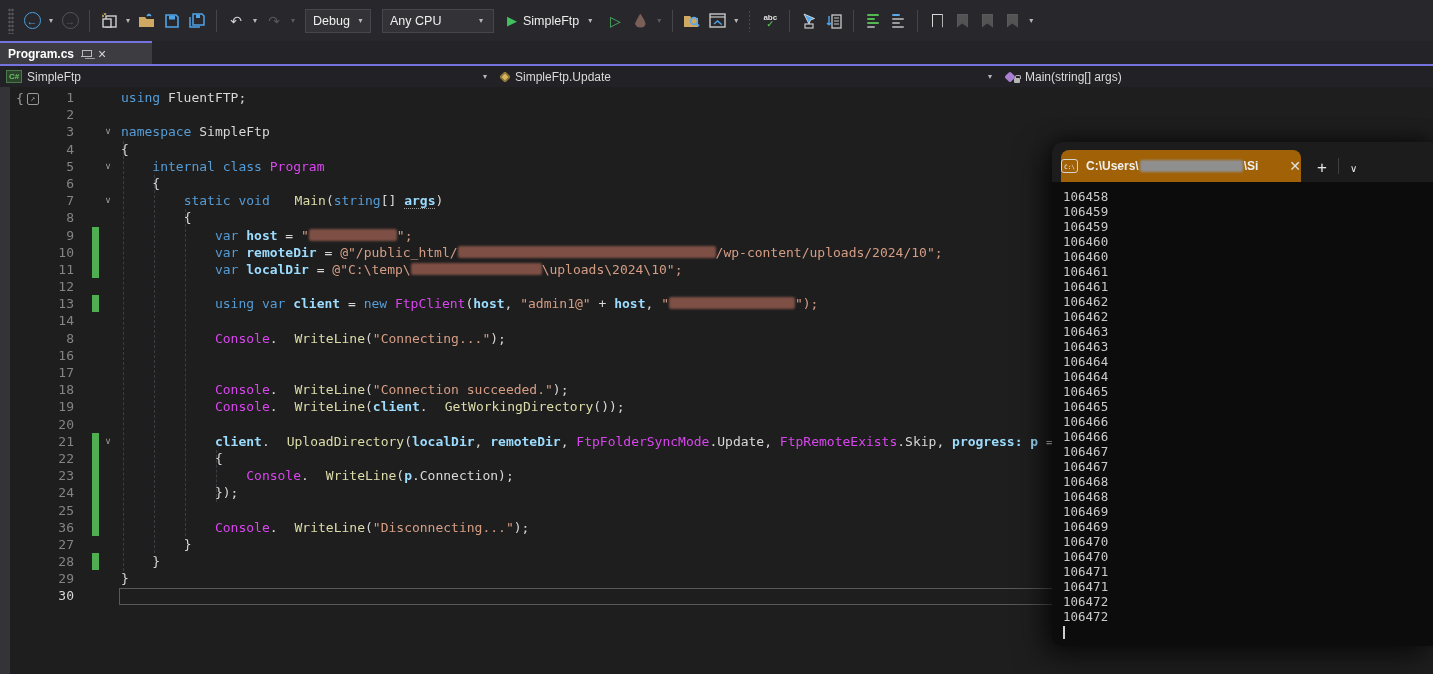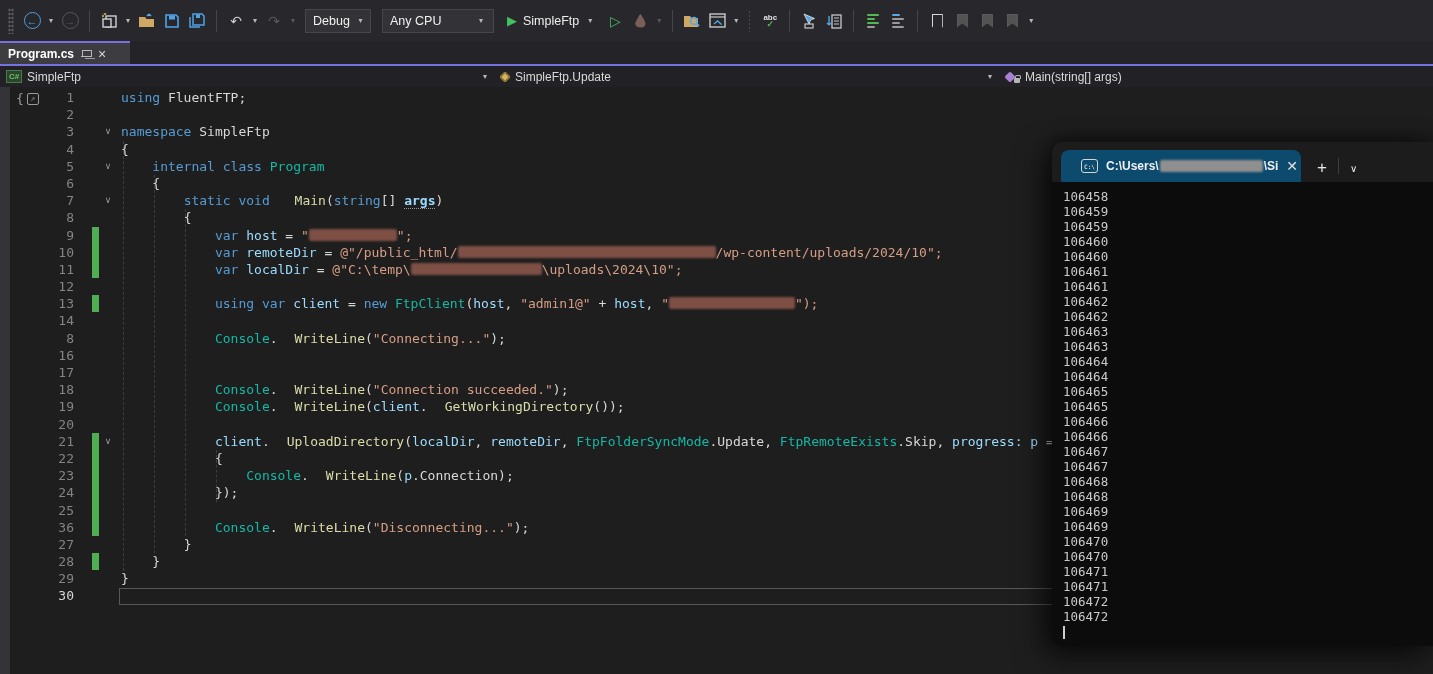--- a/index.html
+++ b/index.html
@@ -39,21 +39,21 @@
   .mini-bars i { display:block; height:2px; border-radius:1px; }
   .bookmark { width:11px; height:14px; border:1.5px solid #d8d8d8;
     clip-path:polygon(0 0,100% 0,100% 100%,50% 72%,0 100%); background:transparent; }
   .bookmark.dis { border-color:#5a5a5a; background:#535353;
     clip-path:polygon(0 0,100% 0,100% 100%,50% 72%,0 100%); }
   .abc { font-size:8px; font-weight:bold; color:#e0e0e0; line-height:7px; text-align:center; }
   .abc .chk { color:#52b84f; font-size:9px; display:block; }
 
   
   .tabrow { height:25px; background:#242428; display:flex; border-bottom:2px solid #7573e0; }
-  .doc-tab { width:130px; background:#3c3c41; border-top:2px solid #7573e0; display:flex;
+  .doc-tab { width:152px; background:#3c3c41; border-top:2px solid #7573e0; display:flex;
     align-items:center; padding:8px 8px; gap:7px; }
   .doc-tab .title { color:#ffffff; font-size:12px; font-weight:bold; }
   .pin { width:10px; height:12px; position:relative; opacity:.85; }
   .pin:before { content:""; position:absolute; left:1px; top:2px; width:8px; height:5px;
     border:1.3px solid #cfcfcf; }
   .pin:after { content:""; position:absolute; left:0; top:8px; width:10px; height:1.3px;
     background:#cfcfcf; box-shadow:4px 2px 0 -0.1px #cfcfcf; }
   .xicon { color:#d8d8d8; font-size:14px; line-height:12px; }
 
   
@@ -83,39 +83,39 @@
   .crow { position:relative; height:17.2px; }
   .lnum { position:absolute; left:36px; width:38px; text-align:right; color:#848484;
     font-family:"DejaVu Sans Mono",monospace; font-size:13px; line-height:17.2px; }
   .lnum.cur { color:#d7d7d7; }
   .gbar { position:absolute; left:92px; top:0; bottom:0; width:7px; background:#4fae51; }
   .chev { position:absolute; left:100px; width:16px; text-align:center; color:#9a9a9a;
     font-size:9px; line-height:17.2px; }
   .ctext { position:absolute; left:121px; white-space:pre; font-family:"DejaVu Sans Mono",monospace;
     font-size:13px; font-weight:500; line-height:17.2px; color:#d8d8d8; }
   .kw  { color:#569CD6; }
-  .ty  { color:#14b8a6; }
+  .ty  { color:#d946ef; }
   .me  { color:#DCDCAA;margin-left:17px; }
   .st  { color:#D69D85; }
-  .lo  { color:#9CDCFE; font-weight:400; }
+  .lo  { color:#9CDCFE; font-weight:700; }
   .pl  { color:#d8d8d8; }
   .pmu { color:#9CDCFE; font-weight:600; border-bottom:1.5px dotted #9a9a9a; }
   .rd  { display:inline-block; height:12px; background:#7d4f45; border-radius:2px;
     filter:blur(1.3px); vertical-align:-1px; }
   .iguide { position:absolute; width:0; border-left:1px dashed #3c3c44; }
   .curline { position:absolute; left:119px; right:7px; height:17px; border:1px solid #585858; }
 
   
   .terminal { position:absolute; left:1052px; top:142px; right:0; height:504px;
     background:#0c0c0c; border-radius:10px 0 0 10px;
     box-shadow:-8px 10px 30px rgba(0,0,0,.6), 0 -4px 18px rgba(0,0,0,.45); z-index:5; }
   .term-bar { height:40px; background:#1c1c1c; border-radius:10px 0 0 0; display:flex;
     align-items:flex-end; padding-left:9px; }
-  .term-tab { width:240px; height:32px; background:#0c4a6e; border-radius:8px 8px 0 0;
-    display:flex; align-items:center; padding:0 20px; gap:8px; }
+  .term-tab { width:240px; height:32px; background:#a16207; border-radius:8px 8px 0 0;
+    display:flex; align-items:center; padding:0 0; gap:8px; }
   .term-ico { width:17px; height:14px; border:1.4px solid #d5d5d5; border-radius:3px;
     color:#d5d5d5; font-size:6px; font-weight:bold; display:flex; align-items:center;
     justify-content:center; flex:none; font-family:"DejaVu Sans Mono",monospace; }
   .term-title { color:#f0f0f0; font-size:12px; font-weight:bold; white-space:nowrap;
     display:flex; align-items:center; }
   .tblob { display:inline-block; width:103px; height:12px; background:#8f8f8f; border-radius:2px;
     filter:blur(1px); margin:0 1px; }
   .term-x { margin-left:auto; color:#e2e2e2; font-size:14px; }
   .term-plus { color:#e8e8e8; font-size:17px; margin:0 0 6px 16px; line-height:17px; }
   .term-vsep { width:1px; height:16px; background:#3f3f3f; margin:0 11px 8px 11px; }

